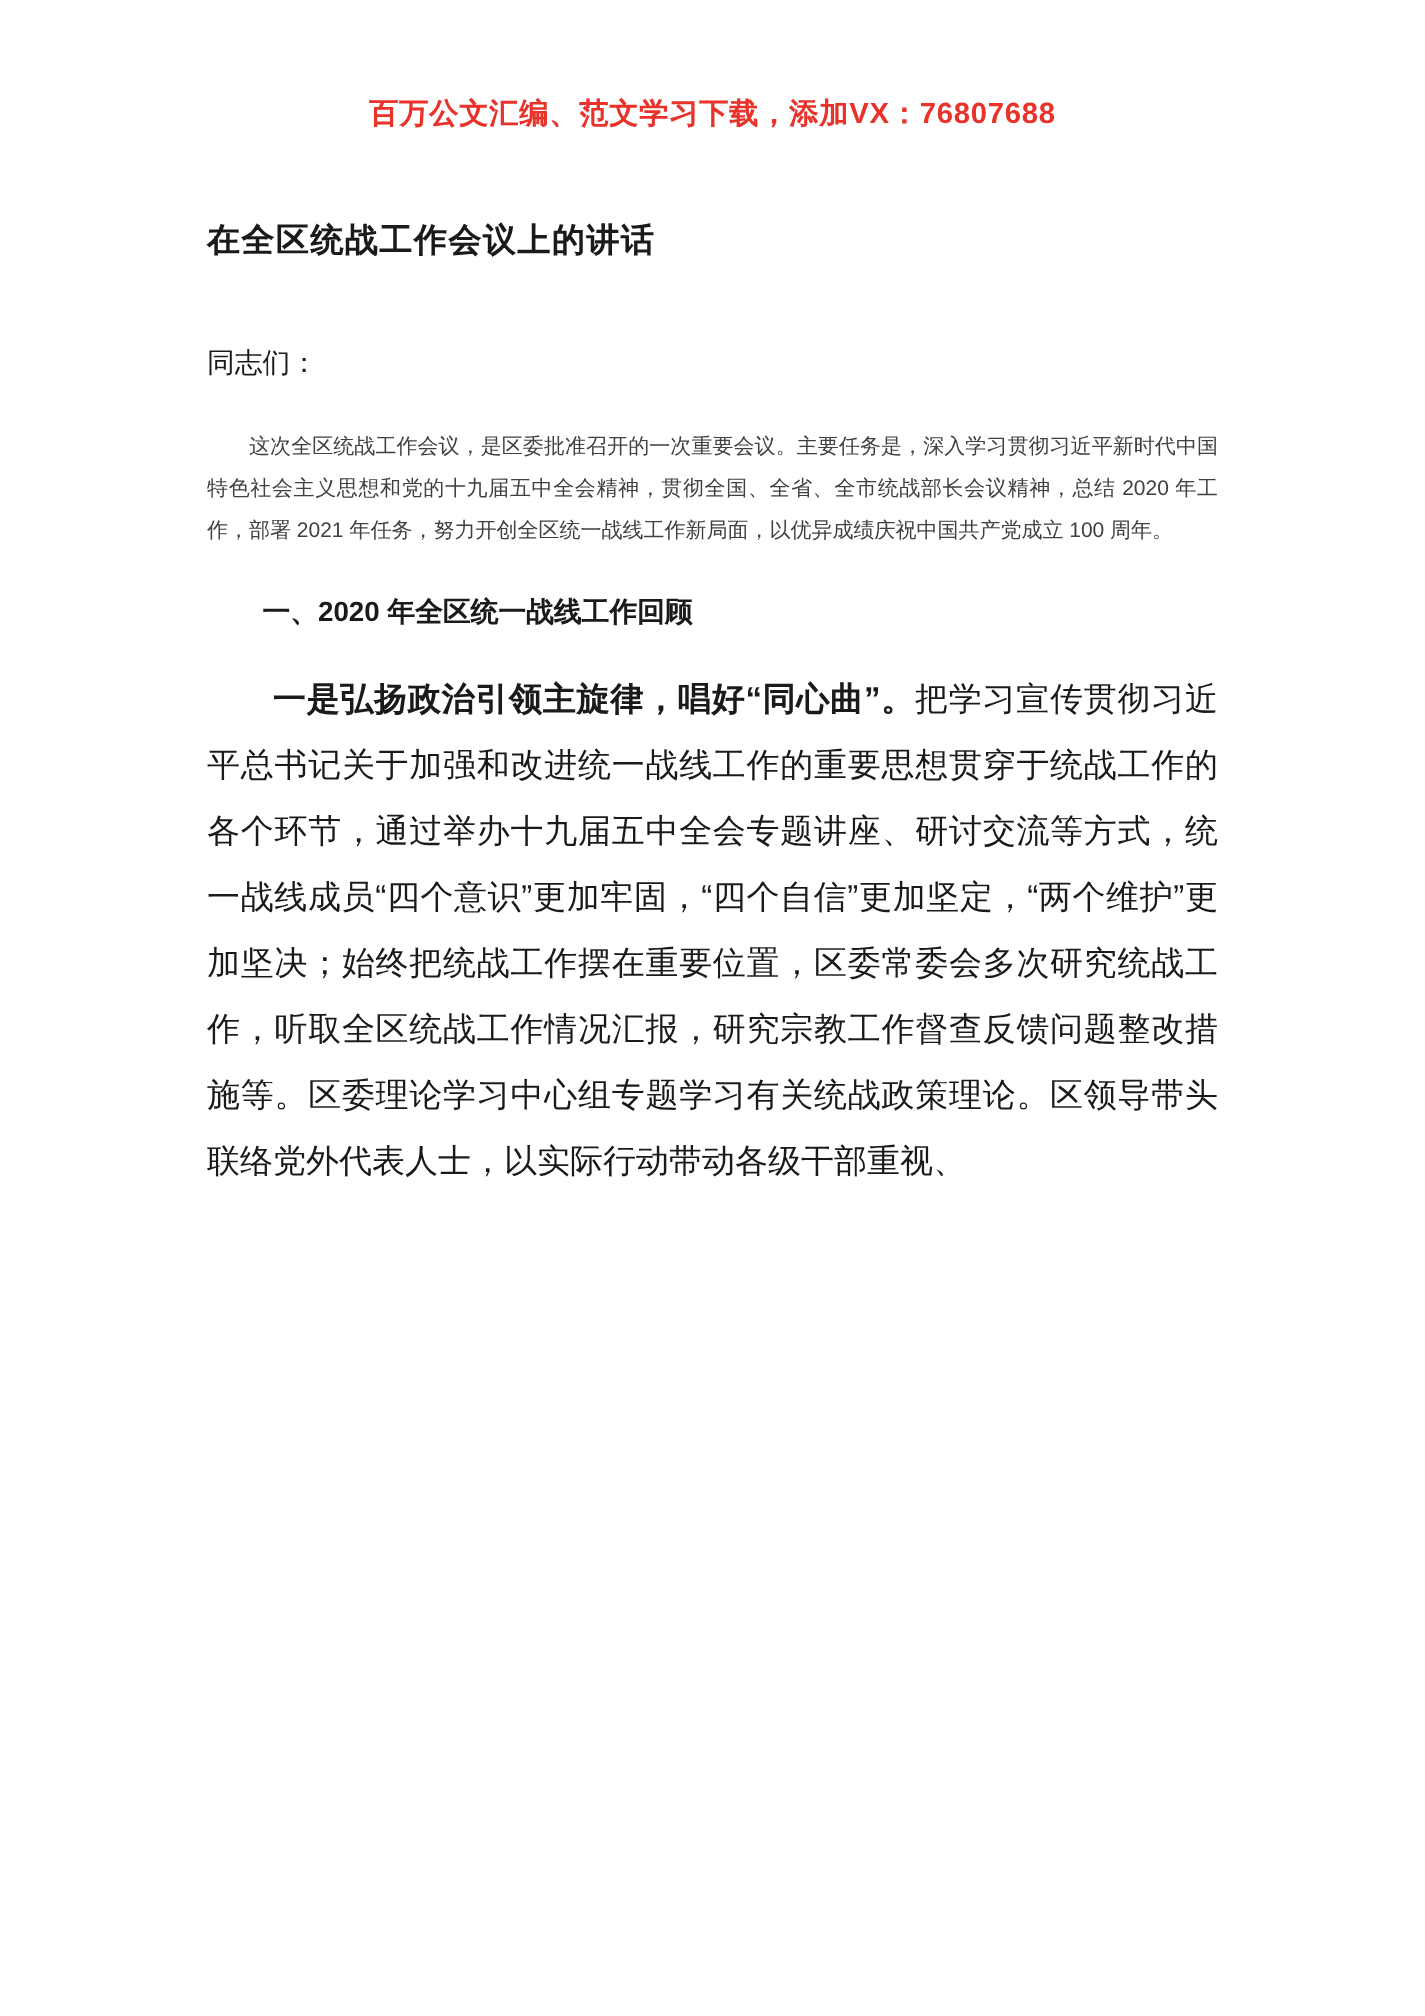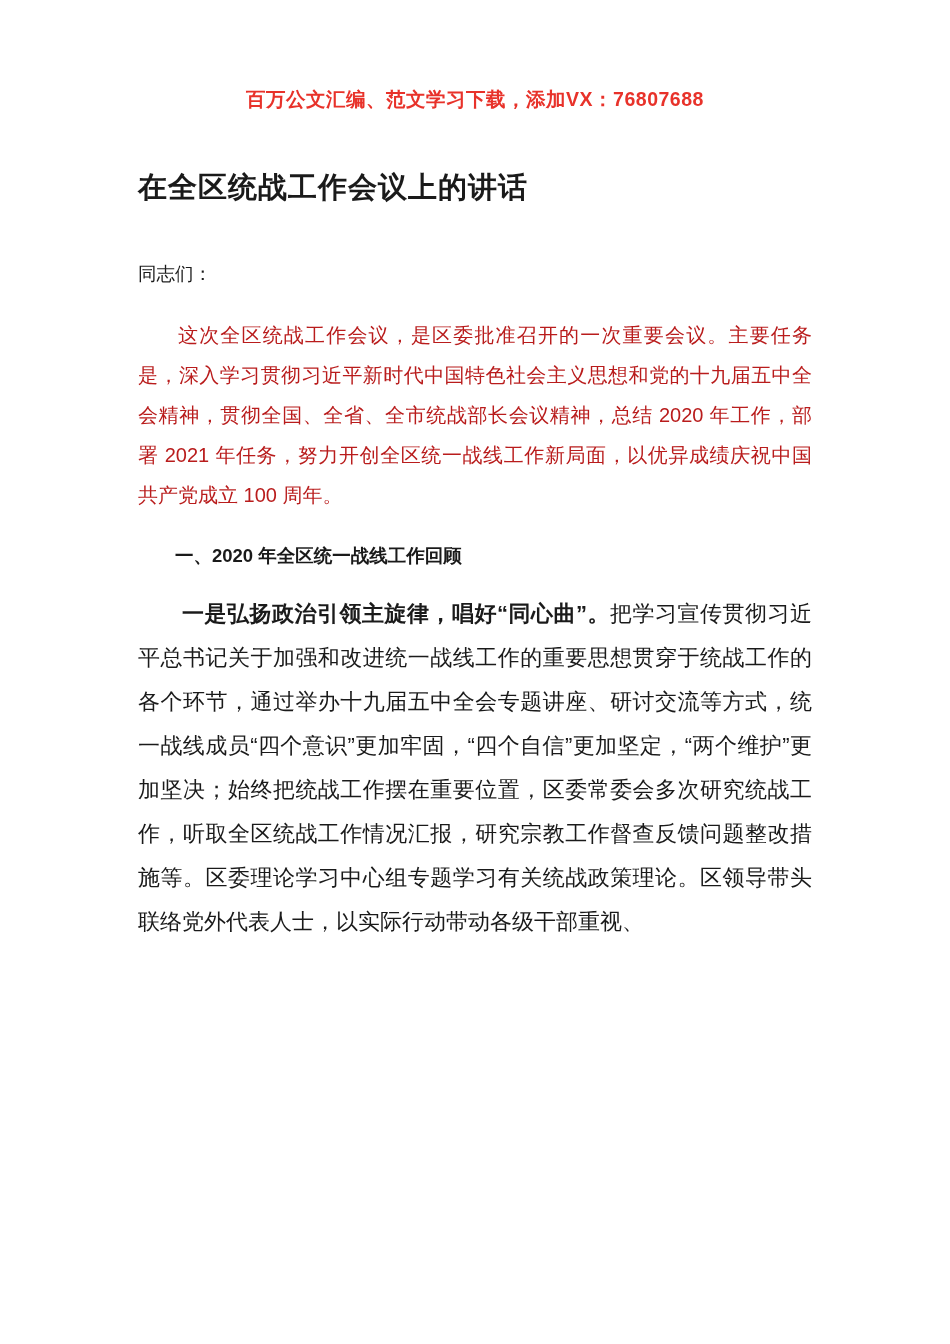--- a/index.html
+++ b/index.html
@@ -21,41 +21,41 @@
     background: #ffffff;
     box-sizing: border-box;
     padding: 0 138px;
   }
   .watermark {
     text-align: center;
     color: #e8322a;
     font-size: 19.5px;
     font-weight: bold;
     letter-spacing: 0.5px;
-    padding-top: 88px;
+    padding-top: 65px;
     line-height: 1.2;
     white-space: nowrap;
   }
   .doc-title {
-    font-size: 29px;
+    font-size: 22px;
     font-weight: bold;
     color: #1a1a1a;
     margin-top: 58px;
     letter-spacing: 1px;
     line-height: 1.3;
   }
   .salutation {
     font-size: 18.5px;
     color: #1a1a1a;
     margin-top: 52px;
     line-height: 1.6;
   }
   p.body-par {
-    font-size: 20px;
-    color: #b91c1c;
+    font-size: 14px;
+    color: #404040;
     line-height: 2.0;
     margin: 26px 0 0 0;
     text-align: justify;
     text-justify: inter-ideograph;
     text-indent: 2em;
   }
   p.heading-par {
     font-size: 18.5px;
     color: #1a1a1a;
     line-height: 2.0;

